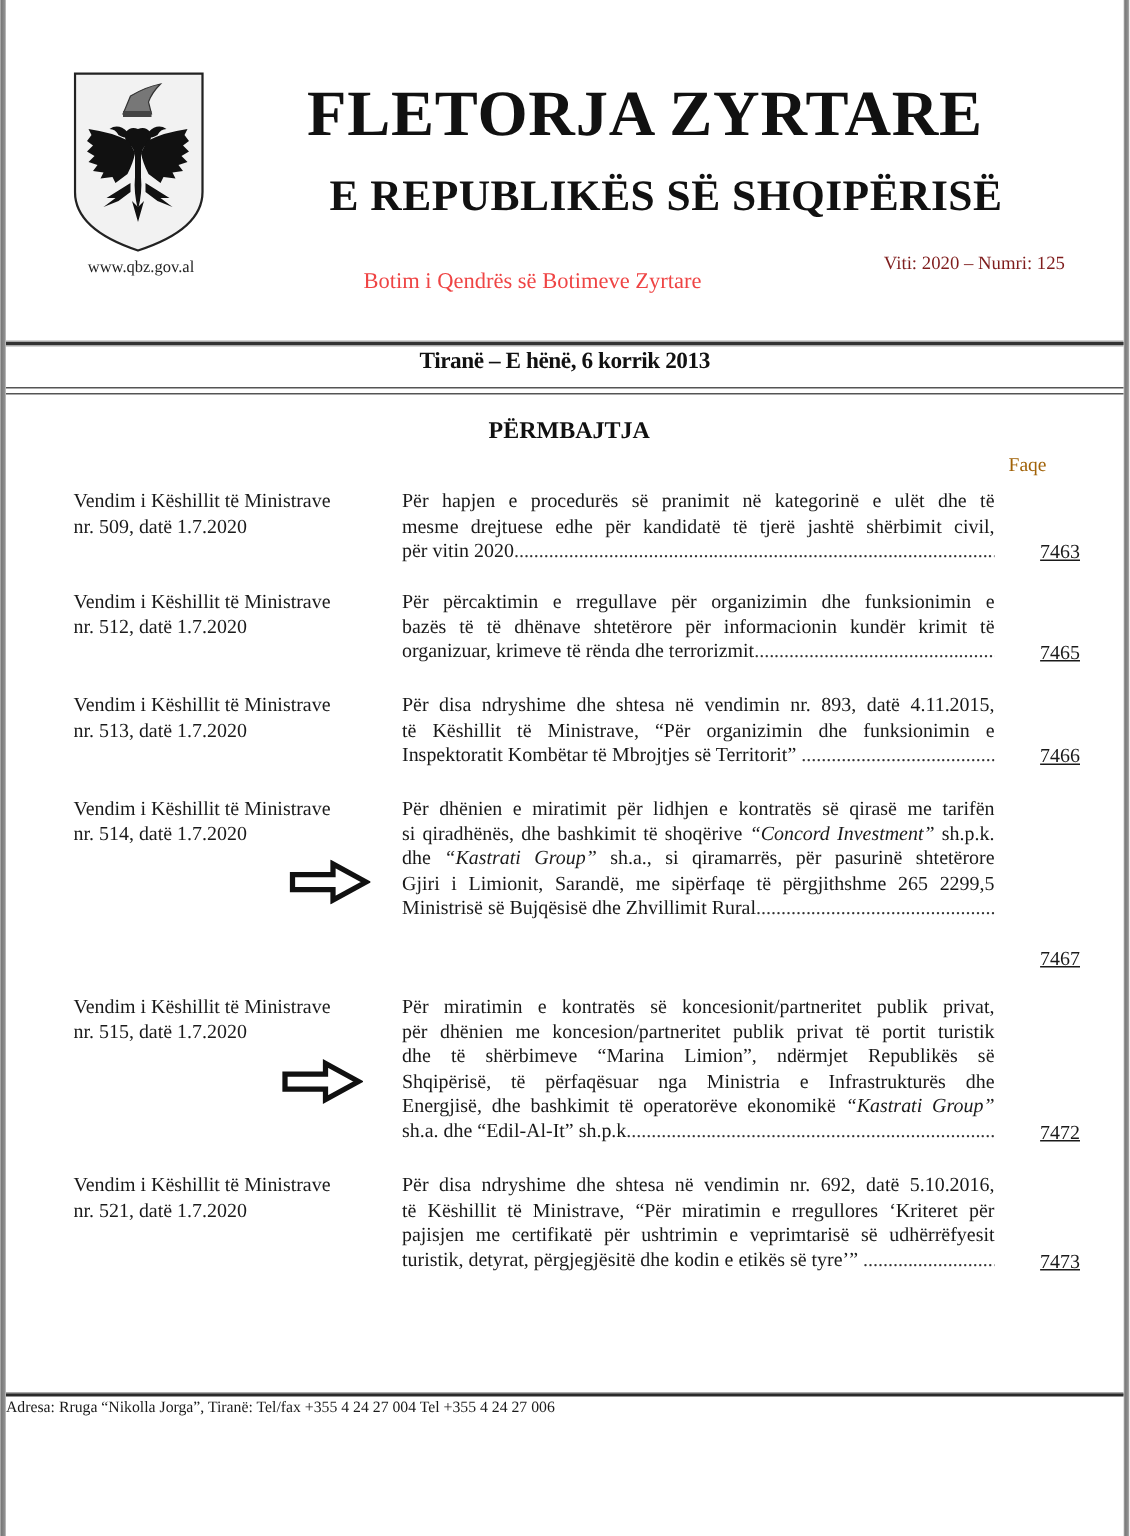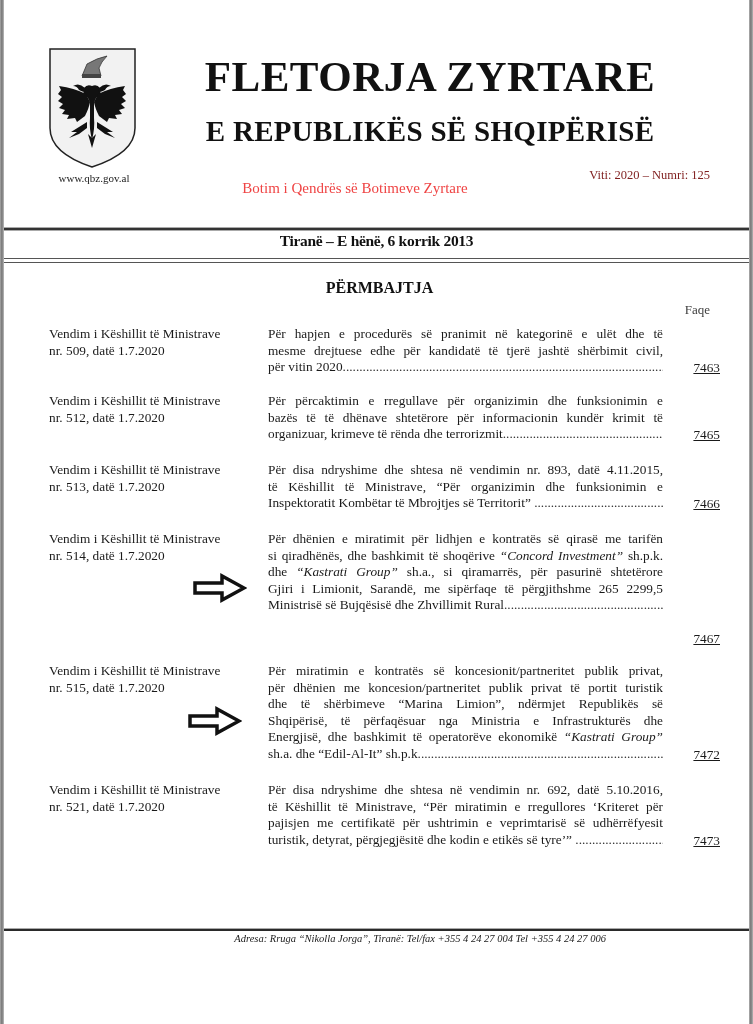--- a/index.html
+++ b/index.html
@@ -29,21 +29,21 @@
     .website {
       position: absolute; left: 44px; top: 172px; width: 100px;
       font-size: 11px; text-align: center; color: #222;
     }
     .title {
       position: absolute; left: 150px; top: 52px; width: 560px;
       text-align: center; font-weight: bold; font-size: 43px; letter-spacing: 0.5px;
       color: #111;
     }
     .subtitle {
-      position: absolute; left: 150px; top: 115px; width: 560px;
+      position: absolute; left: 164px; top: 115px; width: 560px;
       text-align: center; font-weight: bold; font-size: 29px; color: #111;
       letter-spacing: 0.3px;
     }
     .viti {
       position: absolute; left: 540px; top: 168px; width: 170px;
       font-size: 12.5px; text-align: right; color: #7f1d1d;
     }
     .botim {
       position: absolute; left: 200px; top: 180px; width: 310px;
       font-size: 15px; text-align: center; color: #ef4444;
@@ -63,22 +63,22 @@
       position: absolute; left: 4px; width: 745px; top: 258px; height: 1px; background: #555;
     }
     .hr-double-2 {
       position: absolute; left: 4px; width: 745px; top: 262px; height: 1px; background: #555;
     }
     .toc-heading {
       position: absolute; left: 4px; width: 751px; top: 279px;
       text-align: center; font-weight: bold; font-size: 16px; color: #111;
     }
     .faqe-label {
-      position: absolute; left: 660px; top: 302px; width: 50px; text-align: right;
-      font-size: 13px; color: #404040;
+      position: absolute; left: 660px; top: 302px; width: 50px; text-align: center;
+      font-size: 13px; color: #a16207;
     }
     .toc-entry {
       position: absolute; left: 0; width: 753px;
       font-size: 13.3px; line-height: 16.5px; color: #1a1a1a;
     }
     .toc-left {
       position: absolute; left: 49px; top: 0; width: 210px;
     }
     .toc-right {
       position: absolute; left: 268px; top: 0; width: 395px;
@@ -92,22 +92,22 @@
     }
     .arrow {
       position: absolute; width: 55px; height: 30px;
     }
     .footer-line {
       position: absolute; left: 4px; width: 745px; top: 929px; height: 2px;
       background: #2a2a2a;
       box-shadow: 0 -1px 0 #aaa;
     }
     .footer-text {
-      position: absolute; left: 4px; width: 602px; top: 933px;
-      text-align: right; font-size: 10.5px; color: #1a1a1a; font-style: italic;
+      position: absolute; left: 4px; width: 684px; top: 933px;
+      text-align: left; font-size: 10.5px; color: #1a1a1a;
     }
     i { font-style: italic; }
     sup { font-size: 8px; vertical-align: super; line-height: 0; }
   </style>
 </head>
 <body>
 
 <div class="border-left"></div>
 <div class="border-right"></div>
 

